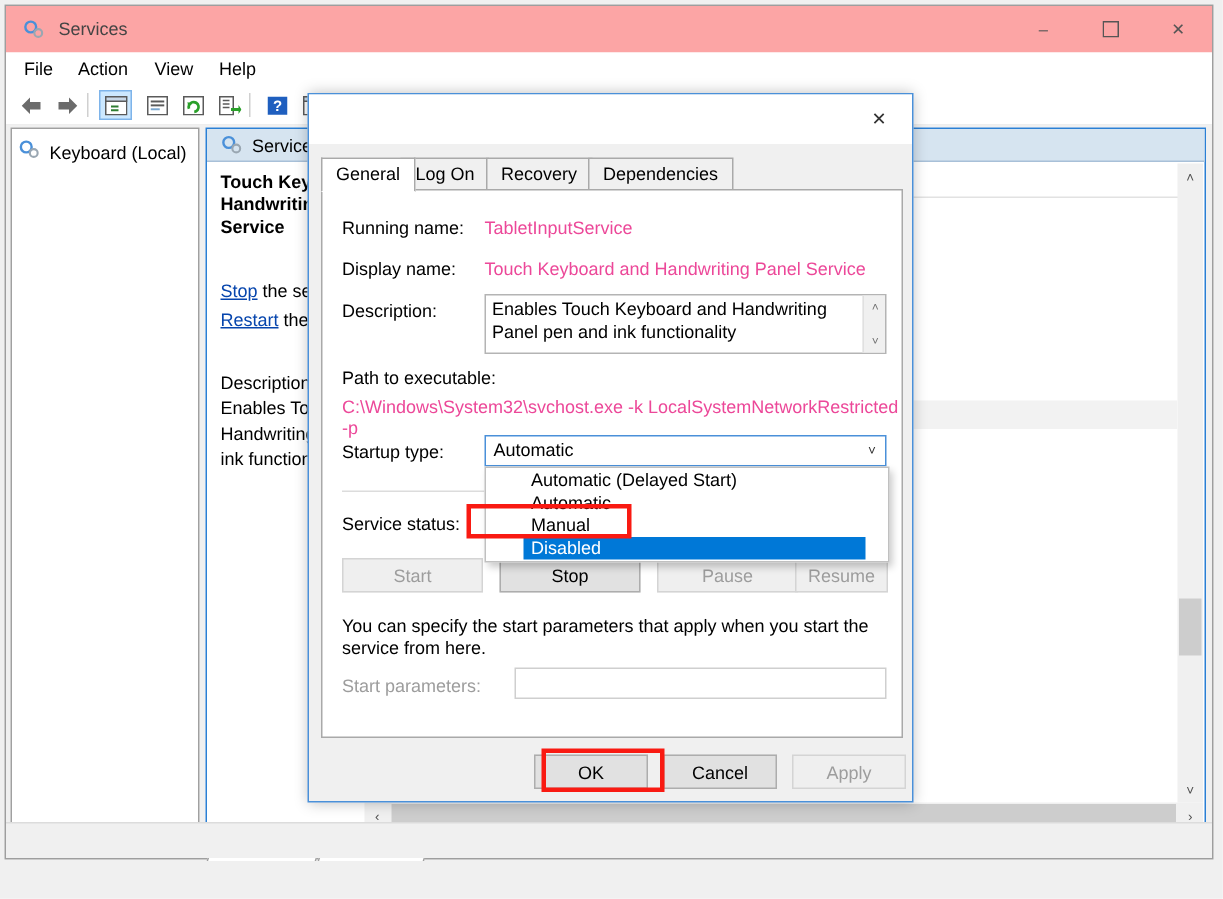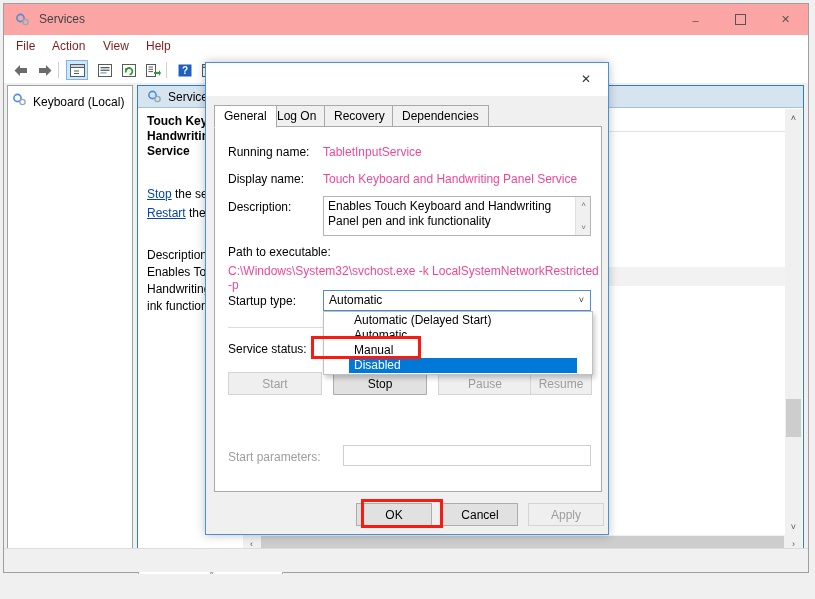--- a/index.html
+++ b/index.html
@@ -16,21 +16,21 @@
 
   
   .titlebar{position:absolute;left:0;top:0;width:100%;height:31px;background:#fca5a5;}
   .tb-icon{position:absolute;left:11px;top:8px;width:16px;height:16px;}
   .tb-title{position:absolute;left:35px;top:8px;font-size:12px;color:#444;}
   .tb-btns{position:absolute;right:0;top:0;height:31px;display:flex;}
   .tb-btn{width:45px;height:31px;display:flex;align-items:center;justify-content:center;color:#555;font-size:11px;}
 
   
   .menubar{position:absolute;left:0;top:31px;width:100%;height:22px;background:#fff;}
-  .menu-item{position:absolute;top:3px;height:17px;padding:0 6px;font-size:12px;color:#7f1d1d;line-height:17px;}
+  .menu-item{position:absolute;top:3px;height:17px;padding:0 6px;font-size:12px;color:#000000;line-height:17px;}
 
   
   .toolbar{position:absolute;left:0;top:53px;width:100%;height:26px;background:#fff;border-bottom:1px solid #dcdcdc;}
   .tbi{position:absolute;top:3px;width:22px;height:20px;display:flex;align-items:center;justify-content:center;}
   .tbi.sel{background:#cce8ff;border:1px solid #7eb4ea;box-sizing:border-box;}
   .tbsep{position:absolute;top:5px;width:1px;height:16px;background:#d0d0d0;}
 
   
   .content{position:absolute;left:0;top:79px;width:100%;height:476px;background:#f0f0f0;}
   .treepane{position:absolute;left:3px;top:2px;width:126px;height:469px;background:#fff;border:1px solid #a0a0a0;box-sizing:border-box;}
@@ -432,20 +432,21 @@
       <div class="sepline" style="left:13px;top:200px;width:95px"></div>
 
       <span class="fld-label" style="left:13px;top:215px;z-index:5">Service status:</span>
       <span class="fld-val" style="left:108px;top:215px;z-index:5">Running</span>
 
       <div class="winbtn disabled" style="left:13px;top:245px;width:94px">Start</div>
       <div class="winbtn" style="left:118px;top:245px;width:94px">Stop</div>
       <div class="winbtn disabled" style="left:223px;top:245px;width:94px">Pause</div>
       <div class="winbtn disabled" style="left:315px;top:245px;width:94px;max-width:62px">Resume</div>
 
+      <div class="note" style="left:13px;top:283px;width:360px">You can specify the start parameters that apply when you start the service from here.</div>
 
       <span class="fld-label" style="left:13px;top:323px;color:#9d9d9d">Start parameters:</span>
       <div class="txtbox" style="left:128px;top:318px;width:248px"></div>
     </div>
 
     <div class="winbtn" style="left:150px;top:440px;width:76px">OK</div>
     <div class="winbtn" style="left:236px;top:440px;width:76px">Cancel</div>
     <div class="winbtn disabled" style="left:322px;top:440px;width:76px">Apply</div>
   </div>
 

